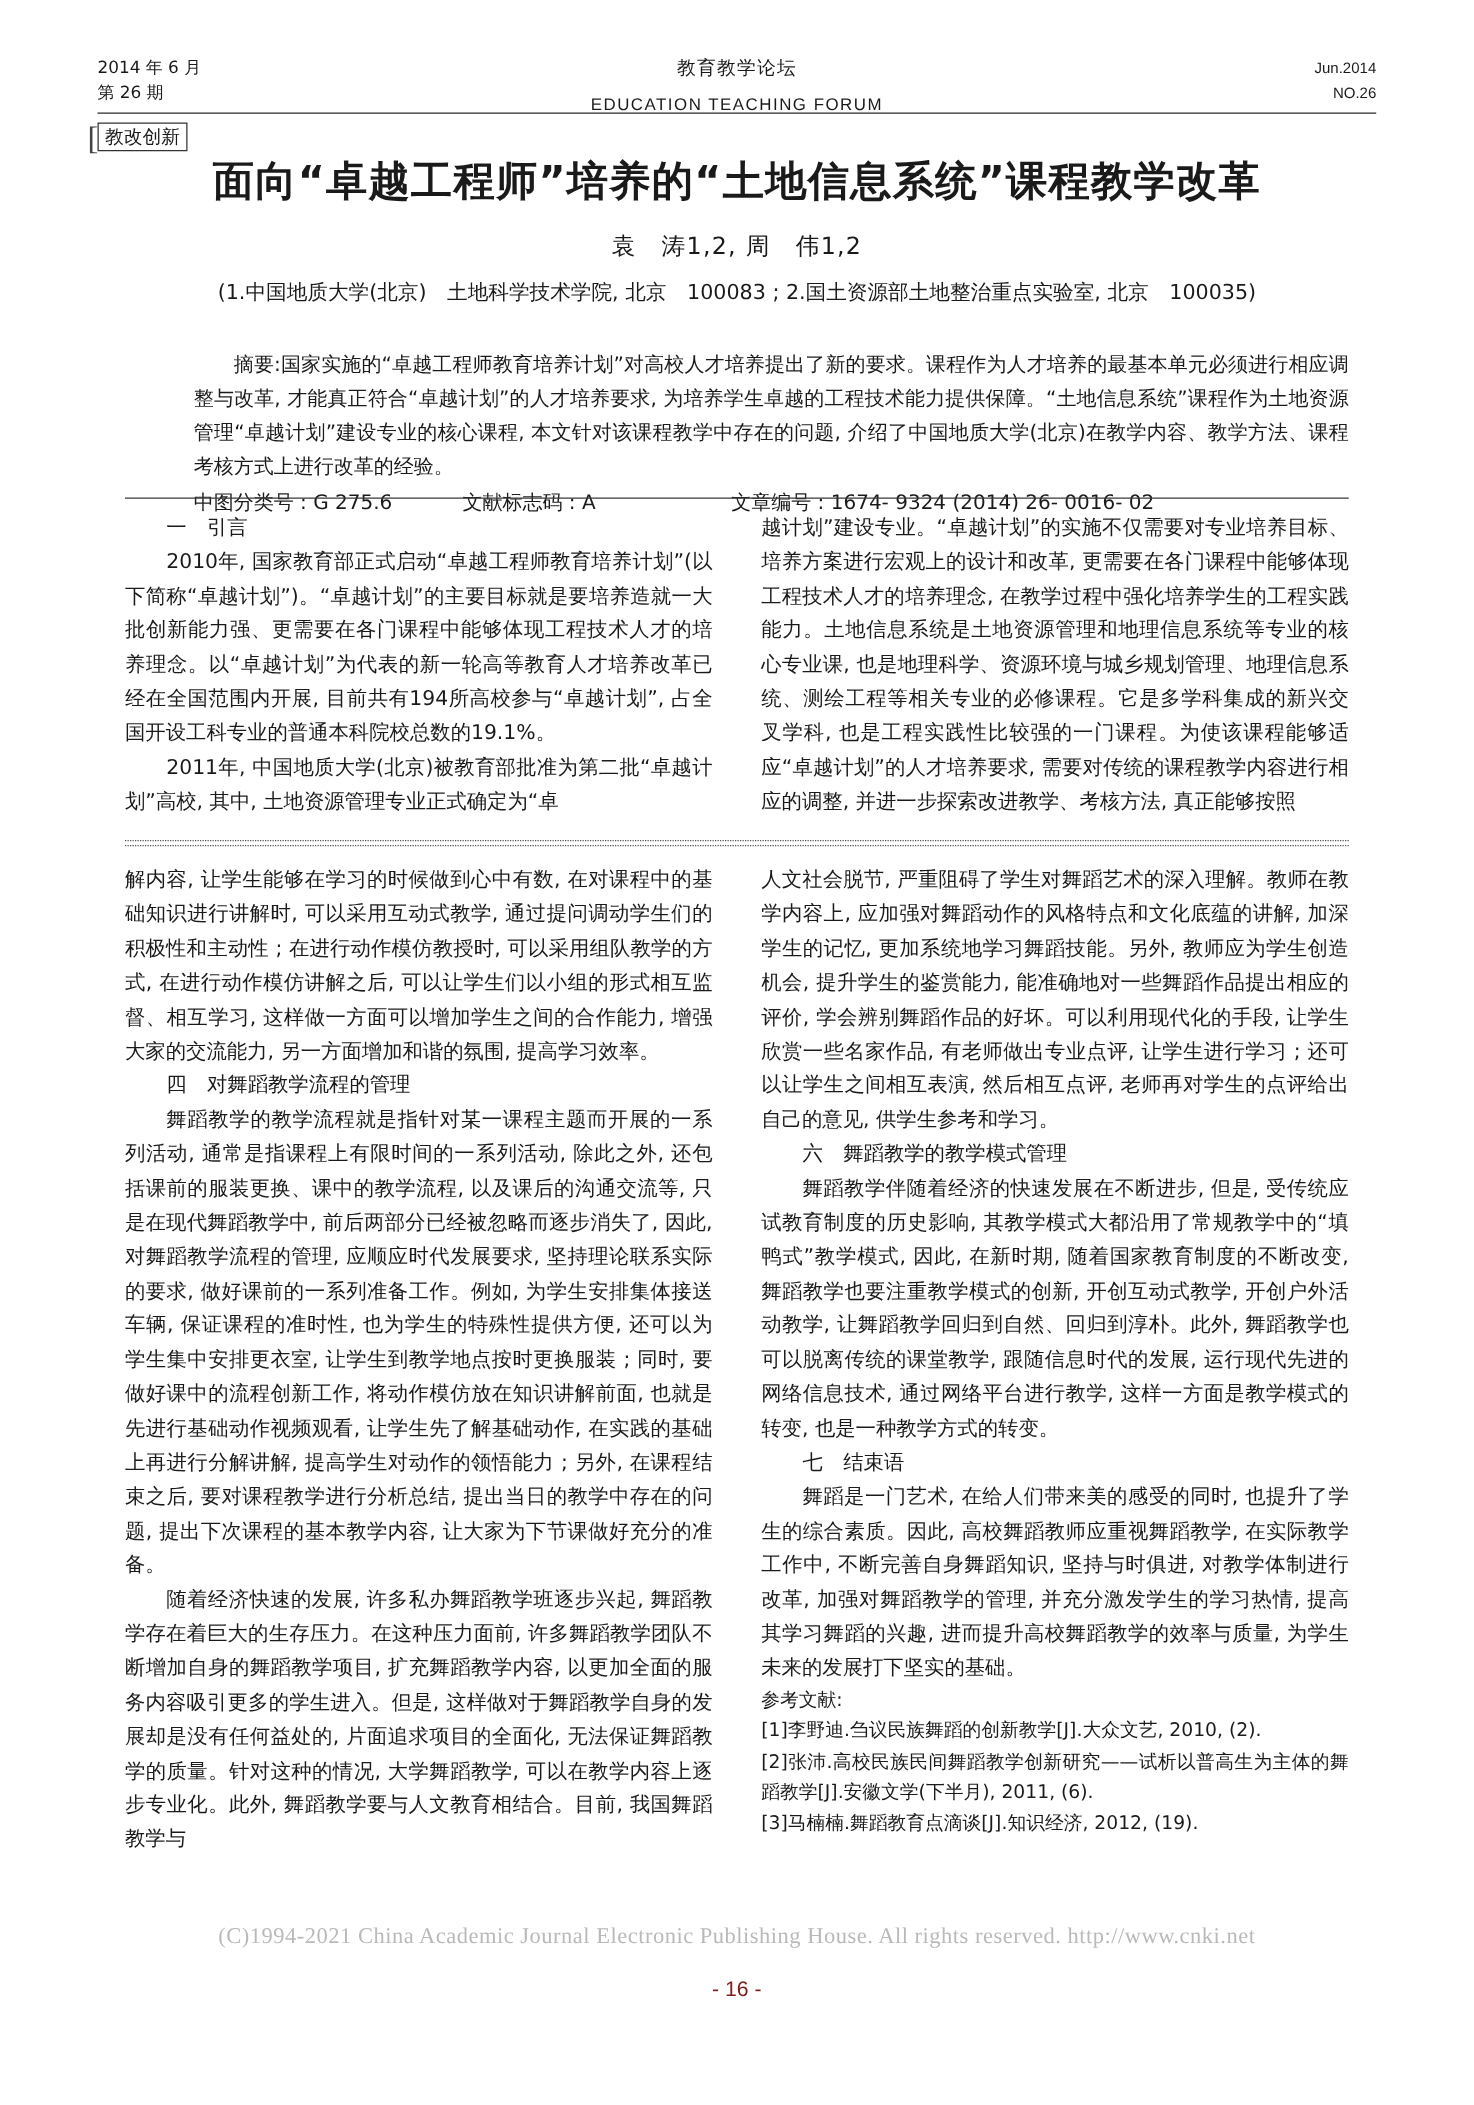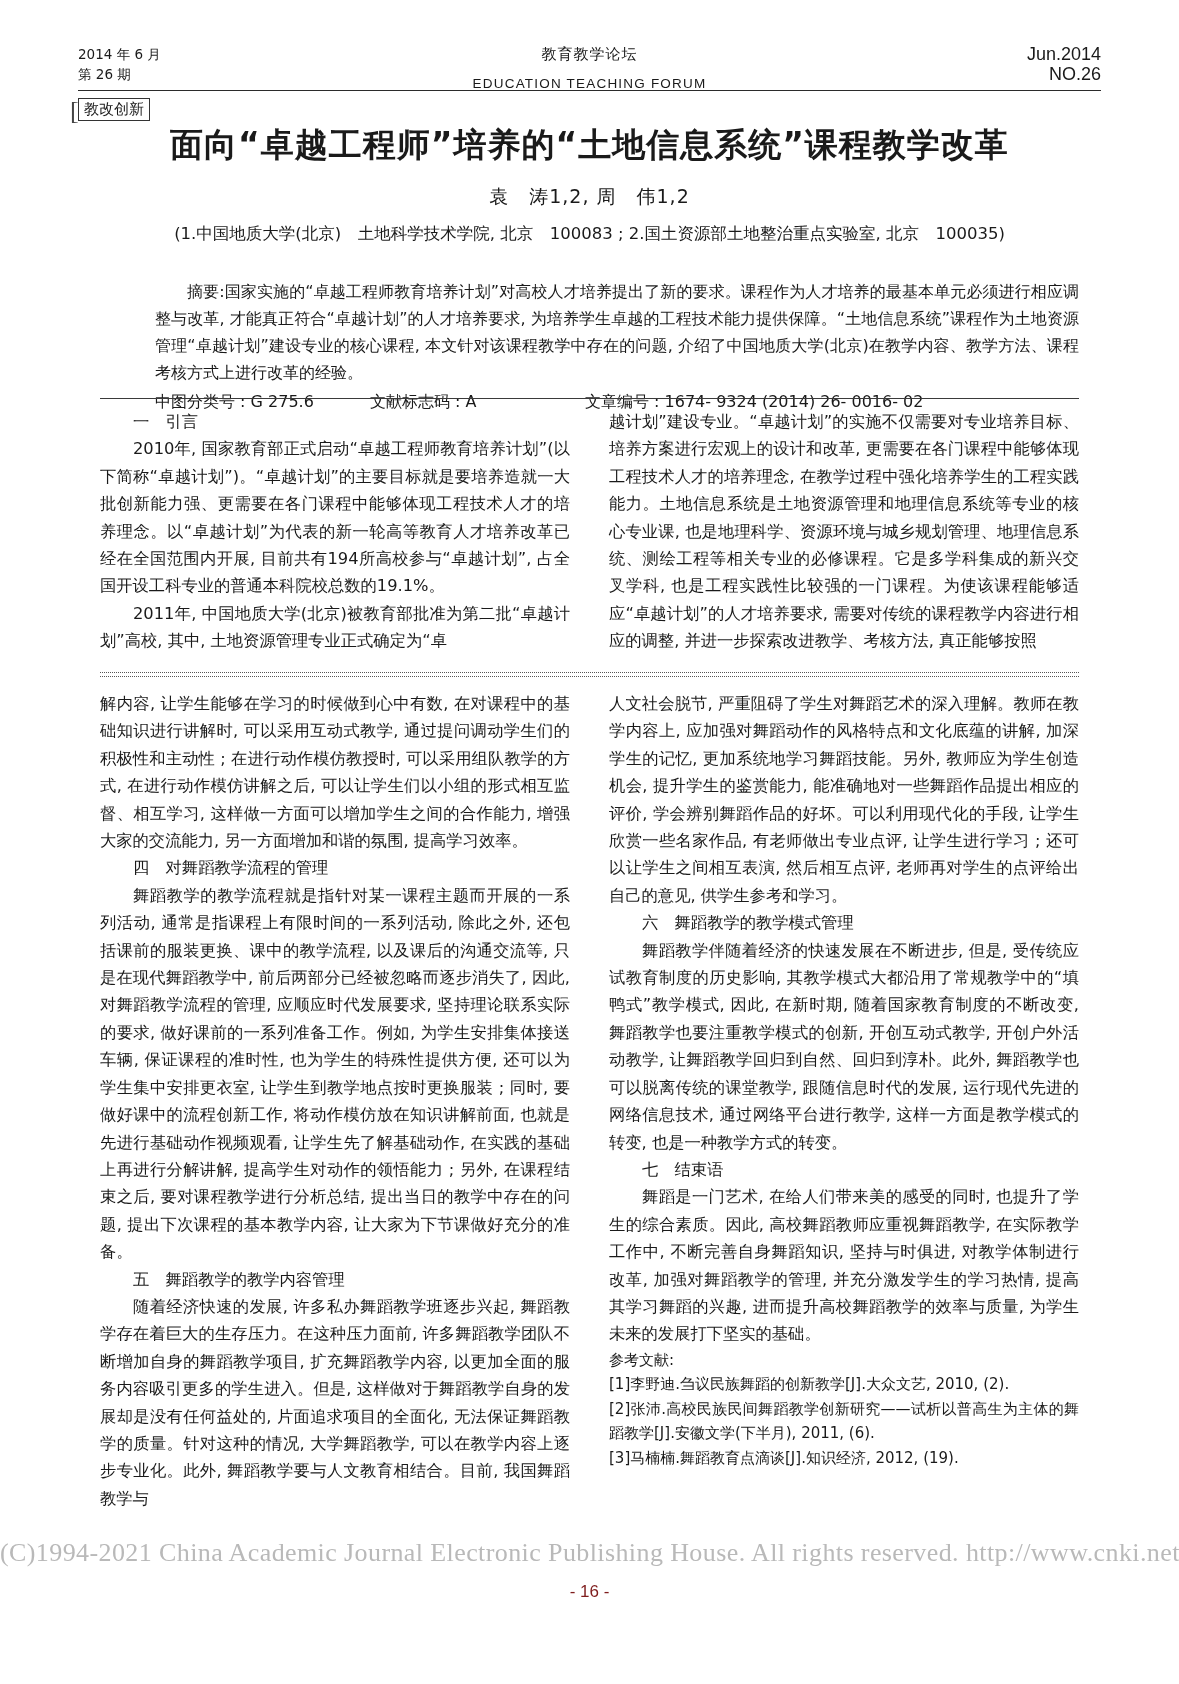--- a/index.html
+++ b/index.html
@@ -56,21 +56,21 @@
     font-size: 13.5px;
     letter-spacing: 1.2px;
     margin-top: 10px;
   }
   .runhead .right {
     position: absolute;
     right: 0;
     top: 0;
     text-align: right;
     font-family: "Liberation Sans", sans-serif;
-    font-size: 18px;
+    font-size: 12px;
   }
   .runhead .left div {
     font-family: "DejaVu Sans", sans-serif;
     font-size: 13.5px;
   }
   .rule-top {
     position: absolute;
     top: 90px;
     left: 78px;
     right: 78px;
@@ -220,21 +220,21 @@
     border-top: 1.4px dotted #555;
   }
   
   .watermark {
     position: absolute;
     left: 0;
     right: 0;
     top: 1538px;
     text-align: center;
     font-family: "Liberation Serif", serif;
-    font-size: 26px;
+    font-size: 18px;
     color: #b9b9b9;
     letter-spacing: 0.4px;
     white-space: nowrap;
   }
   .pagenum {
     position: absolute;
     left: 0;
     right: 0;
     top: 1582px;
     text-align: center;
@@ -303,21 +303,20 @@
   </div>
 
   <div class="dotsep"></div>
   <div class="dotsep2"></div>
 
   <div class="cols2">
     <div class="col left">
       <p class="noind">解内容, 让学生能够在学习的时候做到心中有数, 在对课程中的基础知识进行讲解时, 可以采用互动式教学, 通过提问调动学生们的积极性和主动性 ; 在进行动作模仿教授时, 可以采用组队教学的方式, 在进行动作模仿讲解之后, 可以让学生们以小组的形式相互监督、相互学习, 这样做一方面可以增加学生之间的合作能力, 增强大家的交流能力, 另一方面增加和谐的氛围, 提高学习效率。</p>
       <h2>四　对舞蹈教学流程的管理</h2>
       <p>舞蹈教学的教学流程就是指针对某一课程主题而开展的一系列活动, 通常是指课程上有限时间的一系列活动, 除此之外, 还包括课前的服装更换、课中的教学流程, 以及课后的沟通交流等, 只是在现代舞蹈教学中, 前后两部分已经被忽略而逐步消失了, 因此, 对舞蹈教学流程的管理, 应顺应时代发展要求, 坚持理论联系实际的要求, 做好课前的一系列准备工作。例如, 为学生安排集体接送车辆, 保证课程的准时性, 也为学生的特殊性提供方便, 还可以为学生集中安排更衣室, 让学生到教学地点按时更换服装 ; 同时, 要做好课中的流程创新工作, 将动作模仿放在知识讲解前面, 也就是先进行基础动作视频观看, 让学生先了解基础动作, 在实践的基础上再进行分解讲解, 提高学生对动作的领悟能力 ; 另外, 在课程结束之后, 要对课程教学进行分析总结, 提出当日的教学中存在的问题, 提出下次课程的基本教学内容, 让大家为下节课做好充分的准备。</p>
-      <h2>五　舞蹈教学的教学内容管理</h2>
       <p>随着经济快速的发展, 许多私办舞蹈教学班逐步兴起, 舞蹈教学存在着巨大的生存压力。在这种压力面前, 许多舞蹈教学团队不断增加自身的舞蹈教学项目, 扩充舞蹈教学内容, 以更加全面的服务内容吸引更多的学生进入。但是, 这样做对于舞蹈教学自身的发展却是没有任何益处的, 片面追求项目的全面化, 无法保证舞蹈教学的质量。针对这种的情况, 大学舞蹈教学, 可以在教学内容上逐步专业化。此外, 舞蹈教学要与人文教育相结合。目前, 我国舞蹈教学与</p>
     </div>
     <div class="col right">
       <p class="noind">人文社会脱节, 严重阻碍了学生对舞蹈艺术的深入理解。教师在教学内容上, 应加强对舞蹈动作的风格特点和文化底蕴的讲解, 加深学生的记忆, 更加系统地学习舞蹈技能。另外, 教师应为学生创造机会, 提升学生的鉴赏能力, 能准确地对一些舞蹈作品提出相应的评价, 学会辨别舞蹈作品的好坏。可以利用现代化的手段, 让学生欣赏一些名家作品, 有老师做出专业点评, 让学生进行学习 ; 还可以让学生之间相互表演, 然后相互点评, 老师再对学生的点评给出自己的意见, 供学生参考和学习。</p>
       <h2>六　舞蹈教学的教学模式管理</h2>
       <p>舞蹈教学伴随着经济的快速发展在不断进步, 但是, 受传统应试教育制度的历史影响, 其教学模式大都沿用了常规教学中的“填鸭式”教学模式, 因此, 在新时期, 随着国家教育制度的不断改变, 舞蹈教学也要注重教学模式的创新, 开创互动式教学, 开创户外活动教学, 让舞蹈教学回归到自然、回归到淳朴。此外, 舞蹈教学也可以脱离传统的课堂教学, 跟随信息时代的发展, 运行现代先进的网络信息技术, 通过网络平台进行教学, 这样一方面是教学模式的转变, 也是一种教学方式的转变。</p>
       <h2>七　结束语</h2>
       <p>舞蹈是一门艺术, 在给人们带来美的感受的同时, 也提升了学生的综合素质。因此, 高校舞蹈教师应重视舞蹈教学, 在实际教学工作中, 不断完善自身舞蹈知识, 坚持与时俱进, 对教学体制进行改革, 加强对舞蹈教学的管理, 并充分激发学生的学习热情, 提高其学习舞蹈的兴趣, 进而提升高校舞蹈教学的效率与质量, 为学生未来的发展打下坚实的基础。</p>
       <div class="refs">
         <p class="refhead">参考文献:</p>

